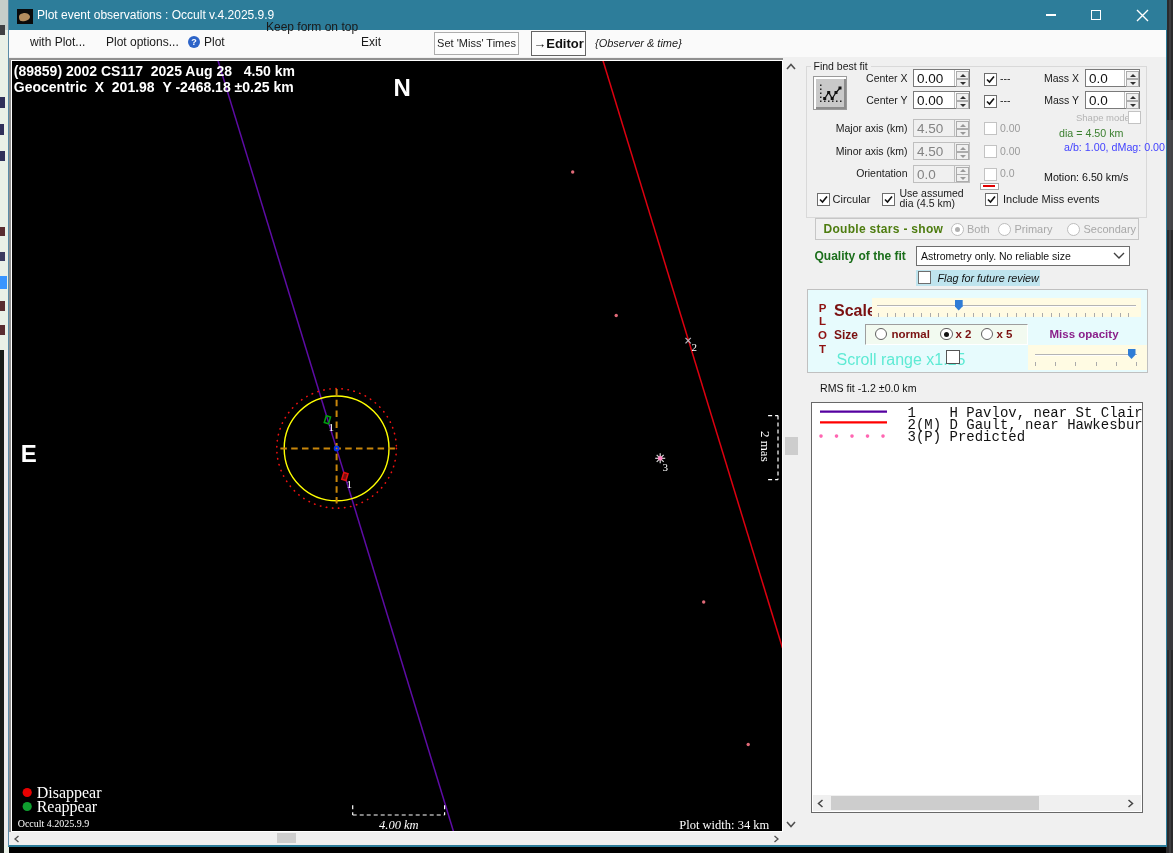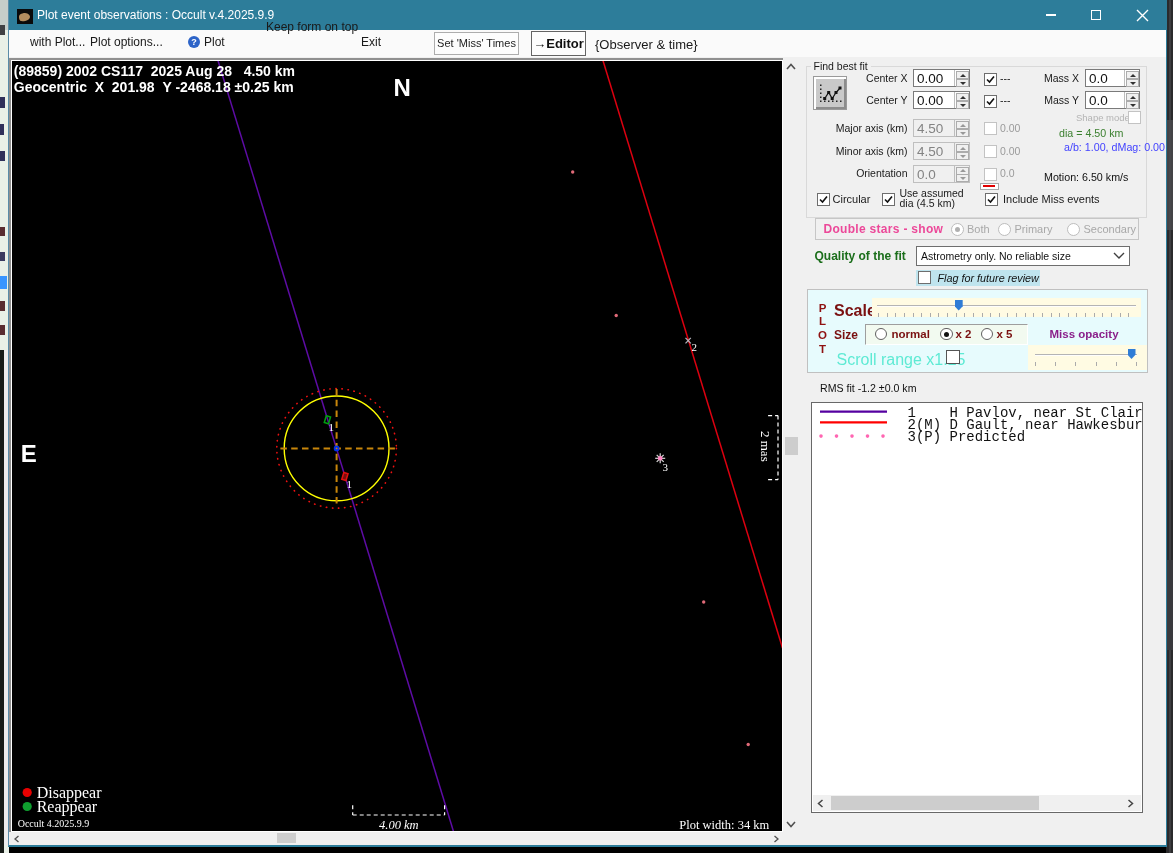--- a/index.html
+++ b/index.html
@@ -54,28 +54,28 @@
 </div>
 <div class="abs" style="left:37px;top:0px;height:30px;line-height:30px;color:#fff;font-size:12px;">Plot event observations : Occult v.4.2025.9.9</div>
 <div class="abs" style="left:1046px;top:14px;width:10px;height:1.5px;background:#fff;"></div>
 <div class="abs" style="left:1090.5px;top:10px;width:8.5px;height:8px;border:1.4px solid #fff;"></div>
 <svg class="abs" style="left:1136px;top:9px;" width="13" height="13" viewBox="0 0 13 13">
     <path d="M1 1 L12 12 M12 1 L1 12" stroke="#fff" stroke-width="1.4"></path>
   </svg>
 
 <div class="abs" style="left:9px;top:30px;width:1157px;height:27px;background:#fafafa;"></div>
 <div class="mlbl" style="left:30px;top:35px;">with Plot...</div>
-<div class="mlbl" style="left:90px;top:35px;">Plot options...</div>
+<div class="mlbl" style="left:106px;top:35px;">Plot options...</div>
 <div class="abs" style="left:188px;top:36px;width:12px;height:12px;border-radius:50%;background:#2d64c8;color:#fff;font-size:9px;font-weight:bold;text-align:center;line-height:12px;">?</div>
 <div class="mlbl" style="left:204px;top:35px;">Plot</div>
 <div class="mlbl" style="left:250px;top:20px;margin-left:16px;">Keep form on top</div>
 <div class="mlbl" style="left:361px;top:35px;">Exit</div>
 <div class="abs" style="left:434px;top:32px;width:83px;height:21px;background:#fdfdfd;border:1px solid #adadad;font-size:11px;color:#222;text-align:center;line-height:21px;">Set 'Miss' Times</div>
 <div class="abs" style="left:531px;top:31px;width:53px;height:23px;background:#fdfdfd;border:1.5px solid #646464;font-size:13px;font-weight:bold;color:#111;text-align:center;line-height:23px;"><span style="font-weight:normal">→</span>Editor</div>
-<div class="mlbl" style="left:595px;top:36.5px;font-size:13px;">{Observer &amp; time}</div>
+<div class="mlbl" style="left:595px;top:36.5px;font-size:11px;font-style:italic;">{Observer &amp; time}</div>
 
 <div class="abs" style="left:9.3px;top:57.5px;width:774px;height:774.5px;background:#909090;"></div>
 <div class="abs" style="left:11.3px;top:59.5px;width:771.5px;height:772px;background:#ffffff;"></div>
 
 <div class="abs" style="left:12.3px;top:61px;width:769.5px;height:769.5px;background:#000;overflow:hidden;">
 <svg width="769.5" height="769.5" viewBox="0 0 769.5 769.5" style="position:absolute;left:0;top:0;">
 
   <line x1="205.5" y1="-2" x2="441.5" y2="770.5" stroke="#5e0ca5" stroke-width="1.5"></line>
   <line x1="590.5" y1="-2" x2="770.5" y2="587" stroke="#dd0010" stroke-width="1.5"></line>
 
@@ -324,21 +324,21 @@
     </div>
 <div class="lbl" style="left:899.5px;top:187.5px;font-size:10.5px;line-height:10.5px;">Use assumed<br>dia (4.5 km)</div>
 <div class="cb" style="left:985px;top:192.5px;">
       <svg width="11" height="11">
         <path d="M2 5.5 L4.5 8 L9 2.5" stroke="#111" stroke-width="1.6" fill="none"></path>
       </svg>
     </div>
 <div class="lbl" style="left:1003px;top:193px;font-size:11px;">Include Miss events</div>
 
 <div class="abs" style="left:814.5px;top:218px;width:322px;height:19.5px;border:1px solid #c6c6c6;"></div>
-<div class="abs" style="left:823.5px;top:221.5px;font-size:12px;font-weight:bold;color:#ec4899;letter-spacing:0.3px;">Double stars - show</div>
+<div class="abs" style="left:823.5px;top:221.5px;font-size:12px;font-weight:bold;color:#4d7c0f;letter-spacing:0.3px;">Double stars - show</div>
 <div class="radio" style="left:950.5px;top:222.5px;border-color:#bdbdbd;">
       <span class="rdot" style="background:#b0b0b0;"></span>
     </div>
 <div class="abs" style="left:967px;top:223px;font-size:11px;color:#a8a8a8;">Both</div>
 <div class="radio" style="left:997.5px;top:222.5px;border-color:#bdbdbd;"></div>
 <div class="abs" style="left:1014.5px;top:223px;font-size:11px;color:#a8a8a8;">Primary</div>
 <div class="radio" style="left:1066.5px;top:222.5px;border-color:#bdbdbd;"></div>
 <div class="abs" style="left:1083.5px;top:223px;font-size:11px;color:#a8a8a8;">Secondary</div>
 
 <div class="abs" style="left:814.5px;top:249px;font-size:12px;font-weight:bold;color:#1b6e1b;">Quality of the fit</div>

